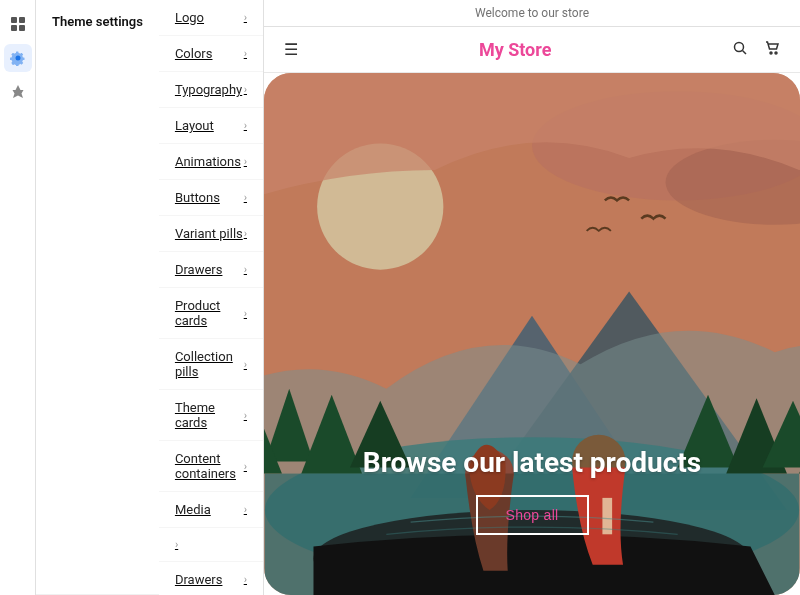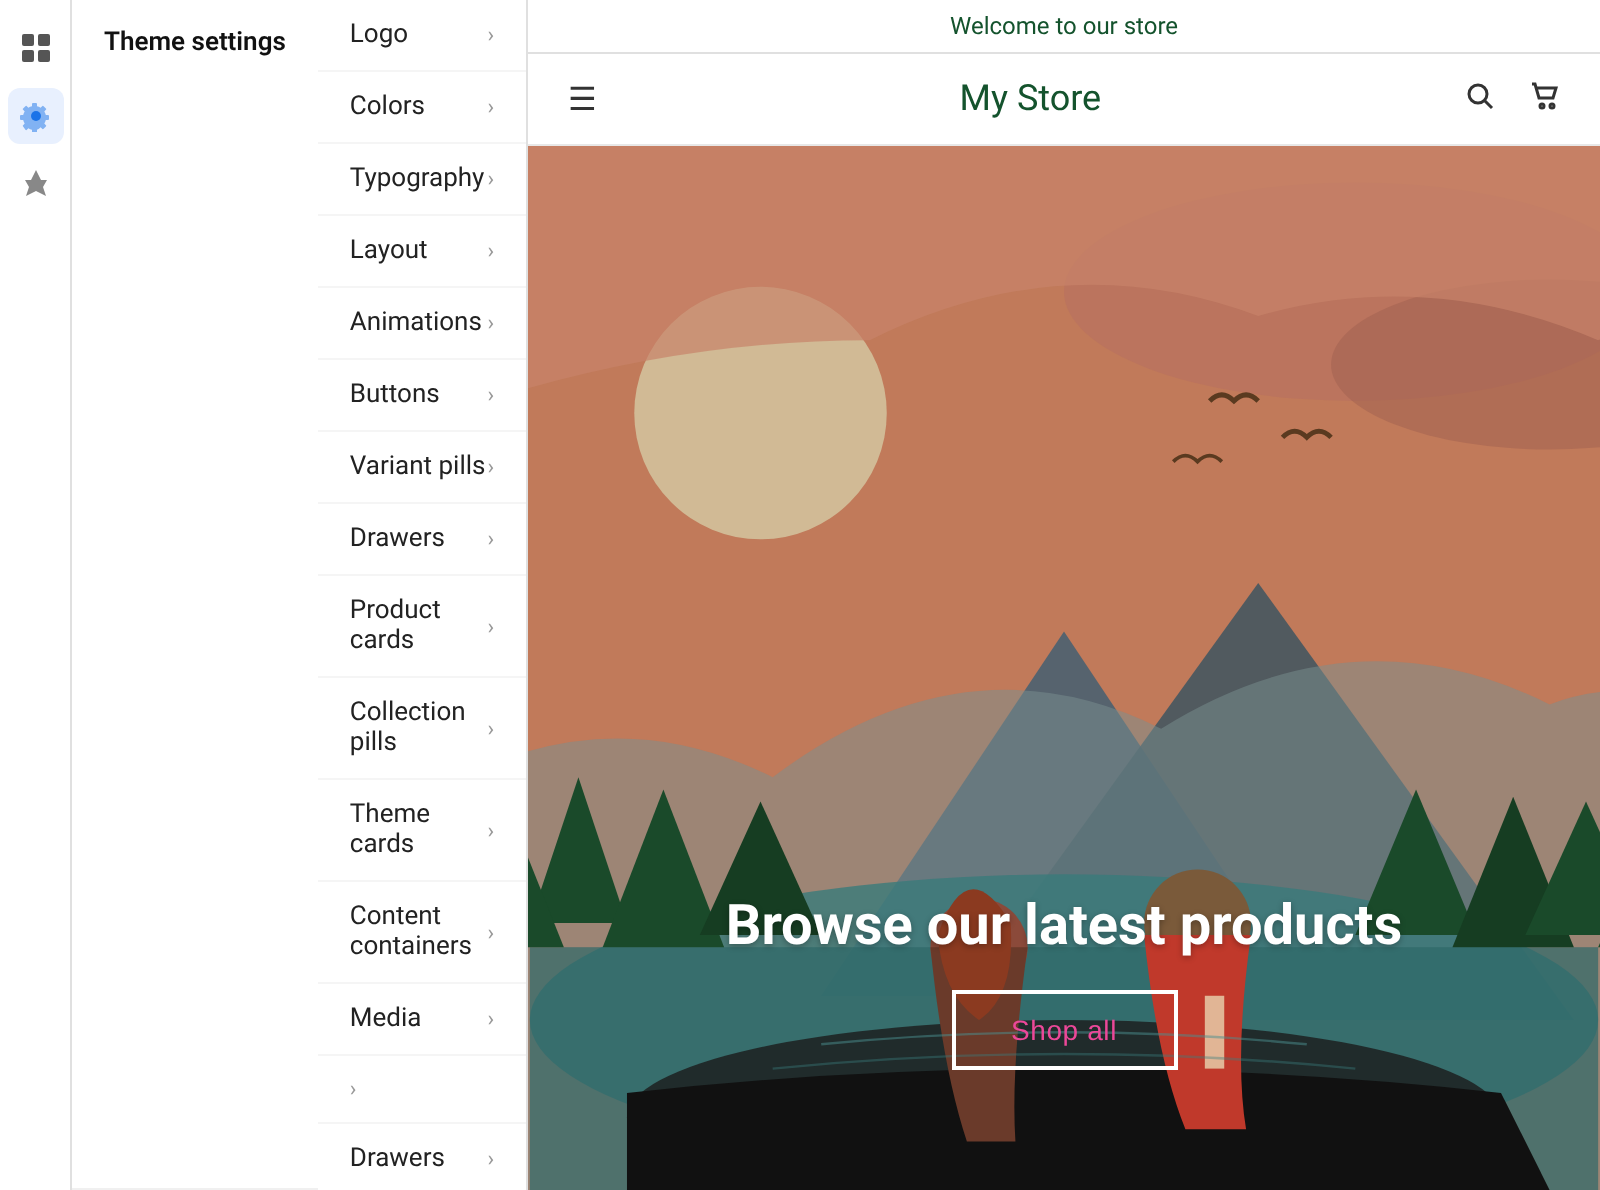--- a/index.html
+++ b/index.html
@@ -46,20 +46,21 @@
       padding: 14px 16px 12px;
       font-size: 13px;
       font-weight: 600;
       color: #111;
       border-bottom: 1px solid #f0f0f0;
       flex-shrink: 0;
     }
     .settings-list {
       overflow-y: auto;
       flex: 1;
+      text-decoration: underline;
     }
     .settings-list::-webkit-scrollbar { width: 4px; }
     .settings-list::-webkit-scrollbar-thumb { background: #ddd; border-radius: 2px; }
     .settings-item {
       display: flex;
       align-items: center;
       justify-content: space-between;
       padding: 10px 16px;
       font-size: 13px;
       color: #222;
@@ -78,21 +79,21 @@
       display: flex;
       flex-direction: column;
       overflow: hidden;
     }
     .preview-bar {
       background: #fff;
       border-bottom: 1px solid #e0e0e0;
       text-align: center;
       padding: 6px;
       font-size: 12px;
-      color: #14532d;
+      color: #737373;
       flex-shrink: 0;
     }
 
     
     .store-preview {
       flex: 1;
       background: #fff;
       display: flex;
       flex-direction: column;
       overflow: hidden;
@@ -102,29 +103,30 @@
       display: flex;
       align-items: center;
       justify-content: space-between;
       padding: 12px 20px;
       border-bottom: 1px solid #e8e8e8;
       flex-shrink: 0;
       background: #fff;
     }
     .store-nav-left { display: flex; align-items: center; }
     .hamburger { font-size: 16px; color: #333; cursor: pointer; }
-    .store-name { font-size: 18px; font-weight: 400; color: #14532d; text-align: center; flex: 1; }
+    .store-name { font-size: 18px; font-weight: 700; color: #ec4899; text-align: center; flex: 1; }
     .store-nav-right { display: flex; gap: 16px; align-items: center; }
     .store-nav-icon { font-size: 16px; color: #333; cursor: pointer; }
 
     
     .hero {
       flex: 1;
       position: relative;
       overflow: hidden;
+      border-radius: 27px;
     }
 
     
     .hero-svg {
       width: 100%;
       height: 100%;
       position: absolute;
       top: 0; left: 0;
     }
 

